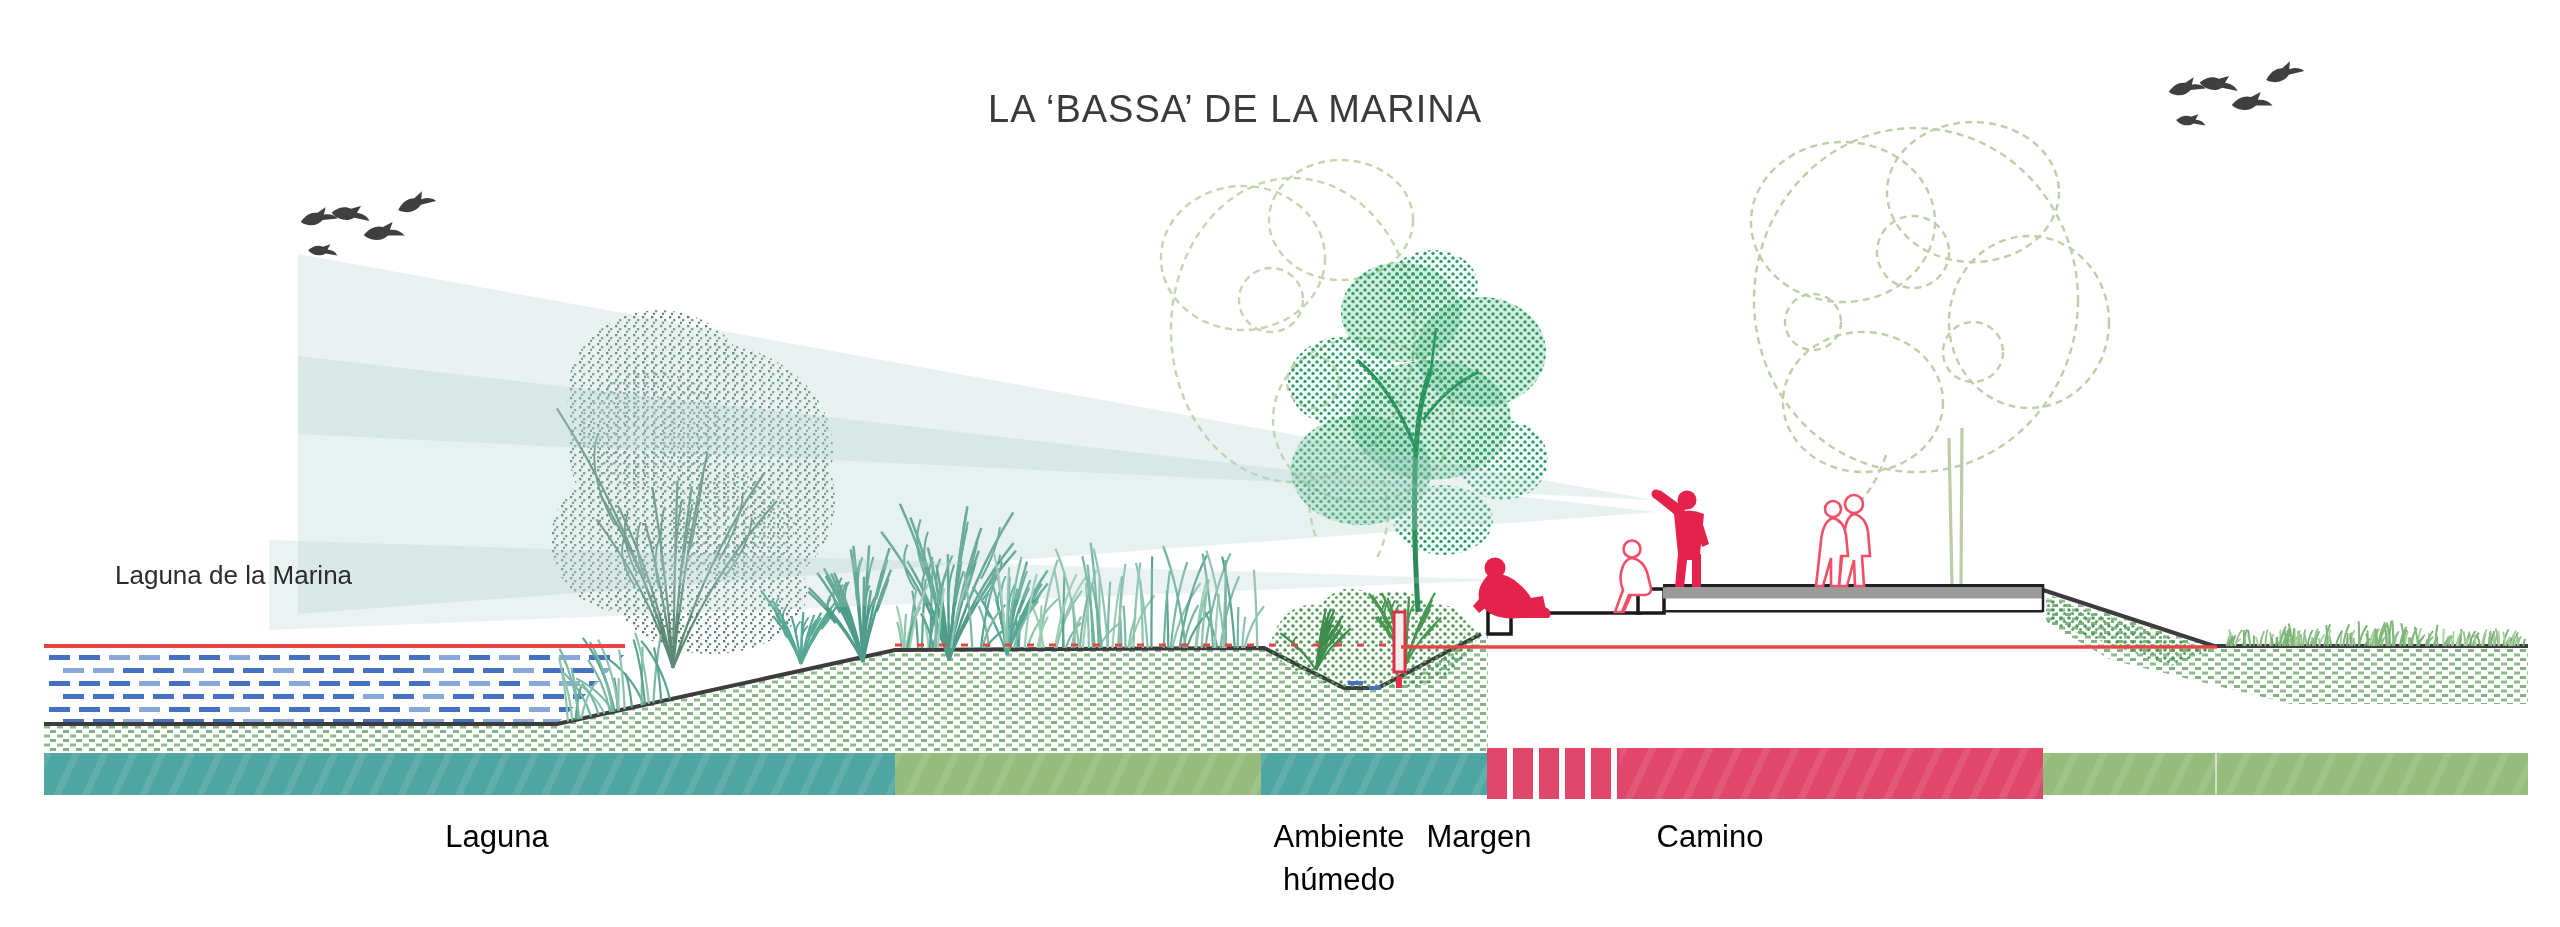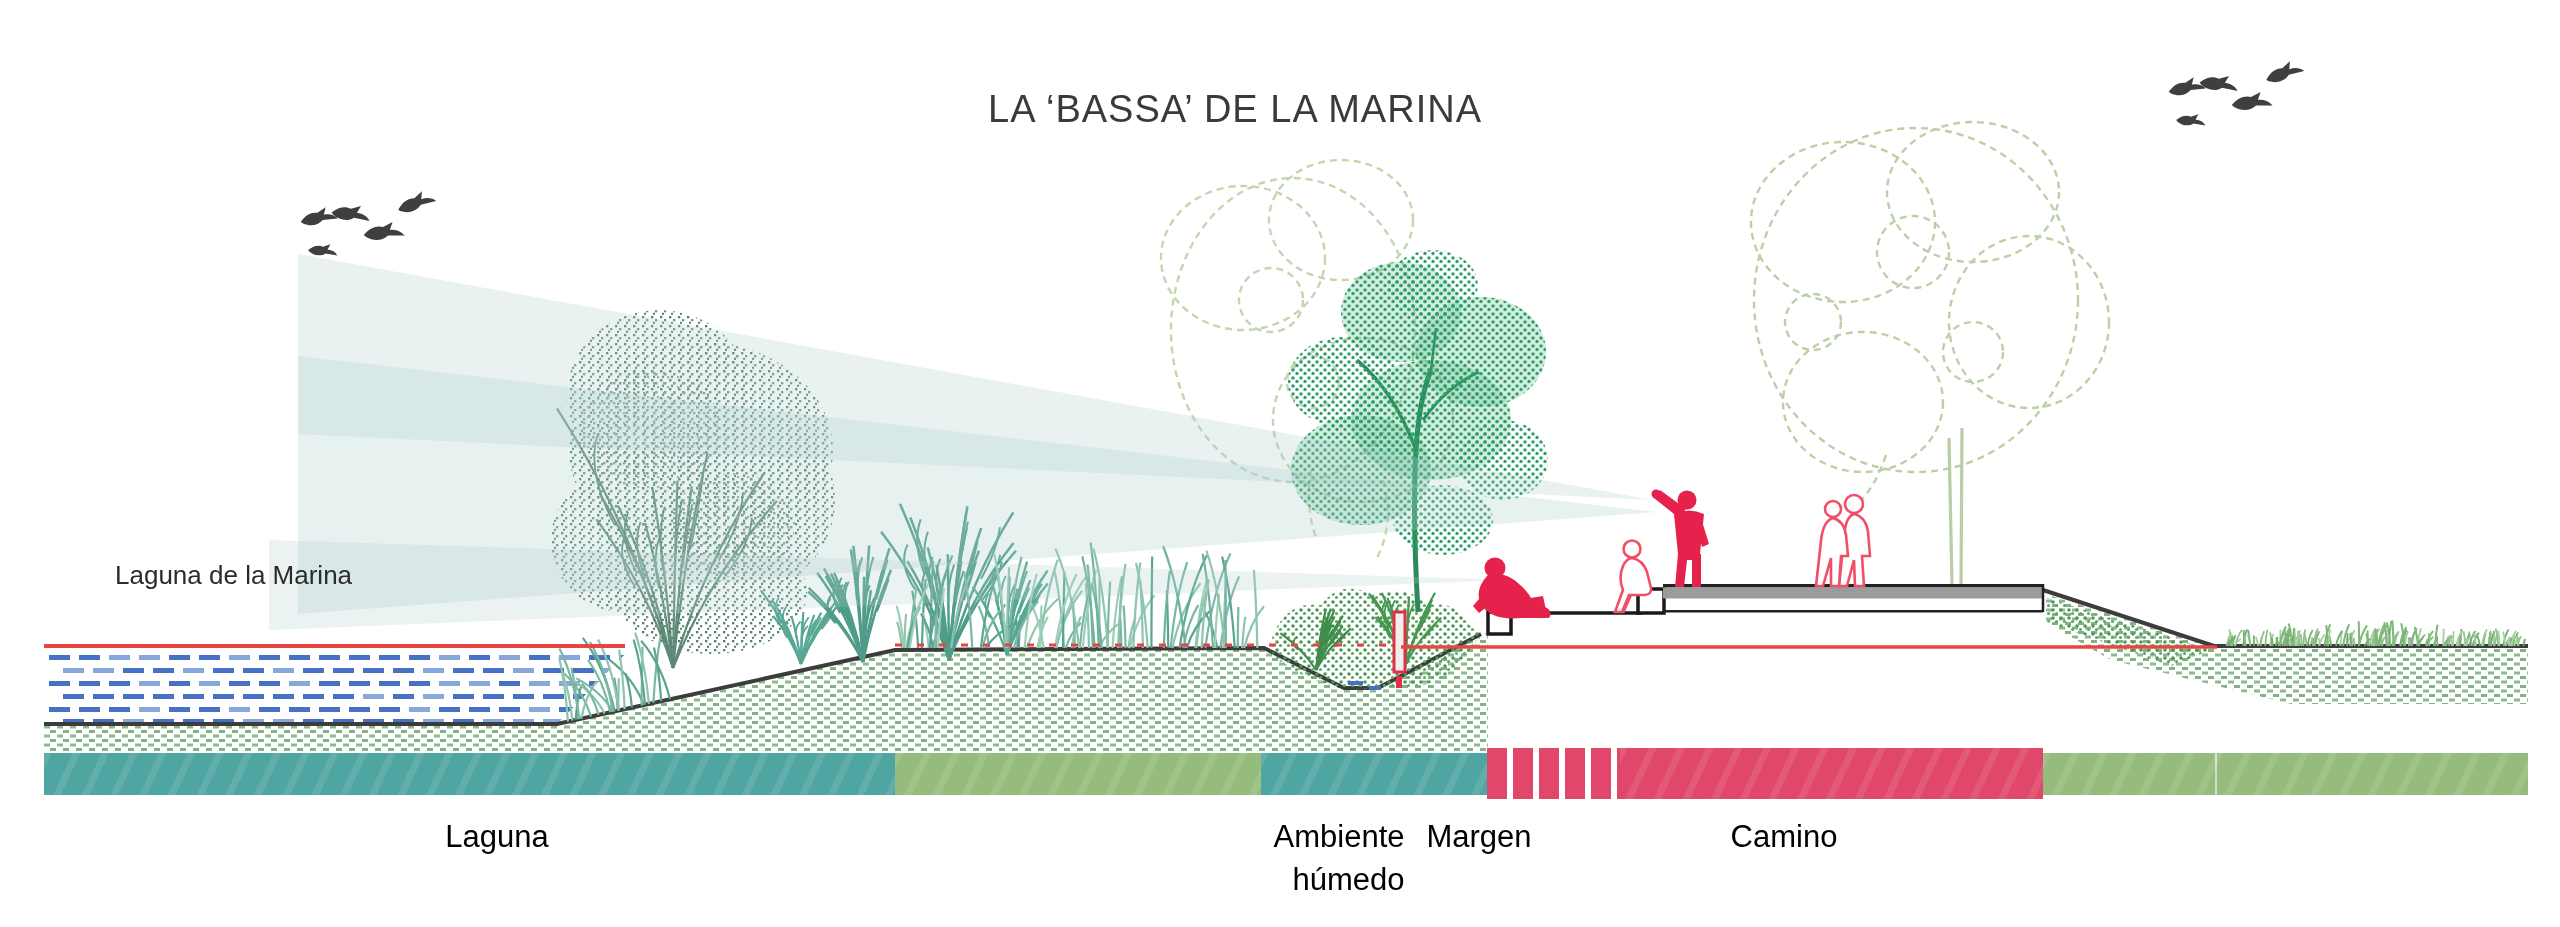--- a/index.html
+++ b/index.html
@@ -803,21 +803,21 @@
         <div class="tex"></div>
       </div>
       <div class="seg" style="left: 2032px; width: 485px; background: rgb(149, 188, 125);">
         <div class="tex"></div>
         <div class="div" style="left: 172px;"></div>
       </div>
     </div>
 
   <div class="legend-label" style="left: 486px;">
     <span>Laguna</span></div>
-  <div class="legend-label" style="left: 1328px; text-align: right;">
+  <div class="legend-label" style="left: 1328px;">
     <span style="display:block">Ambiente</span>
     <span style="display:block">húmedo</span>
     </div>
   <div class="legend-label" style="left: 1468px;">
     <span>Margen</span></div>
-  <div class="legend-label" style="left: 1773px; text-align: right;">
+  <div class="legend-label" style="left: 1699px; text-align: right;">
     <span>Camino</span></div>
 </div>
 
 </body></html>

